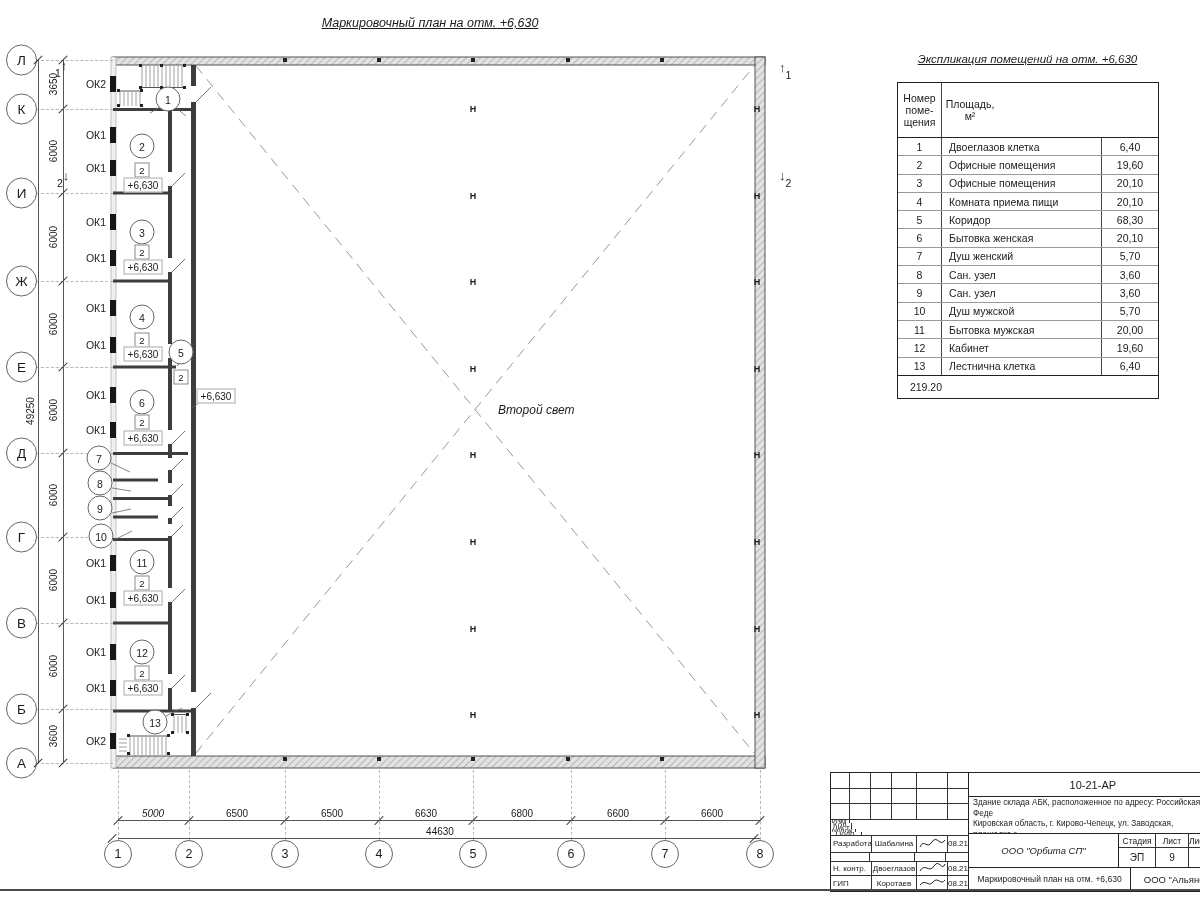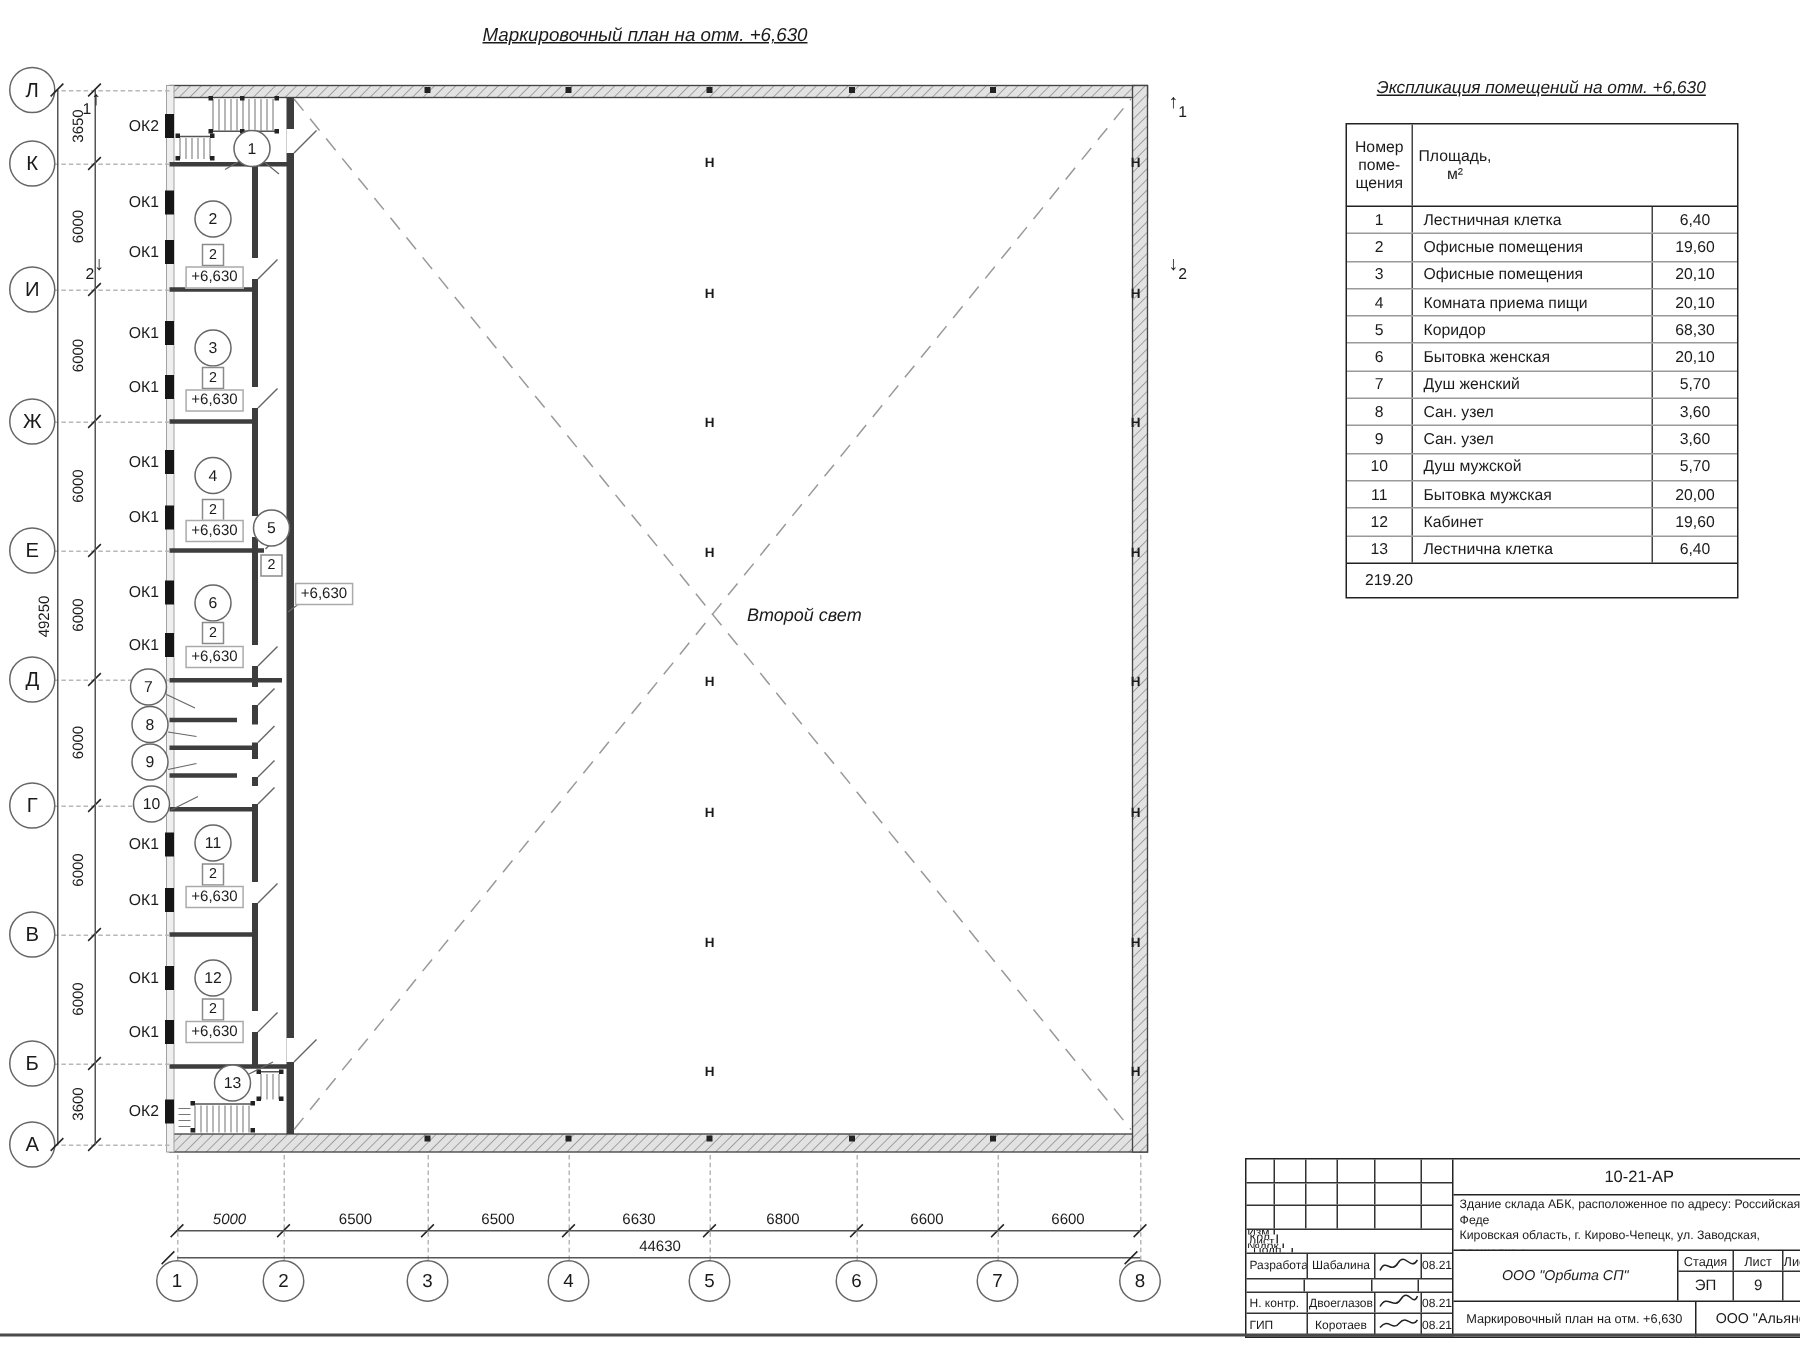--- a/index.html
+++ b/index.html
@@ -531,21 +531,21 @@
 
   <div class="abs xtable">
     <div class="xhead">
       <div class="c c-num">Номер поме-щения</div>
       <div class="c c-area">Площадь, м²</div>
     </div>
     <div>
 
         <div class="xrow">
           <div class="c-num">1</div>
-          <div class="c-name">Лестничная клетка</div>
+          <div class="c-name">Двоеглазов клетка</div>
           <div class="c-area">6,40</div>
         </div>
 
         <div class="xrow">
           <div class="c-num">2</div>
           <div class="c-name">Офисные помещения</div>
           <div class="c-area">19,60</div>
         </div>
 
         <div class="xrow">

